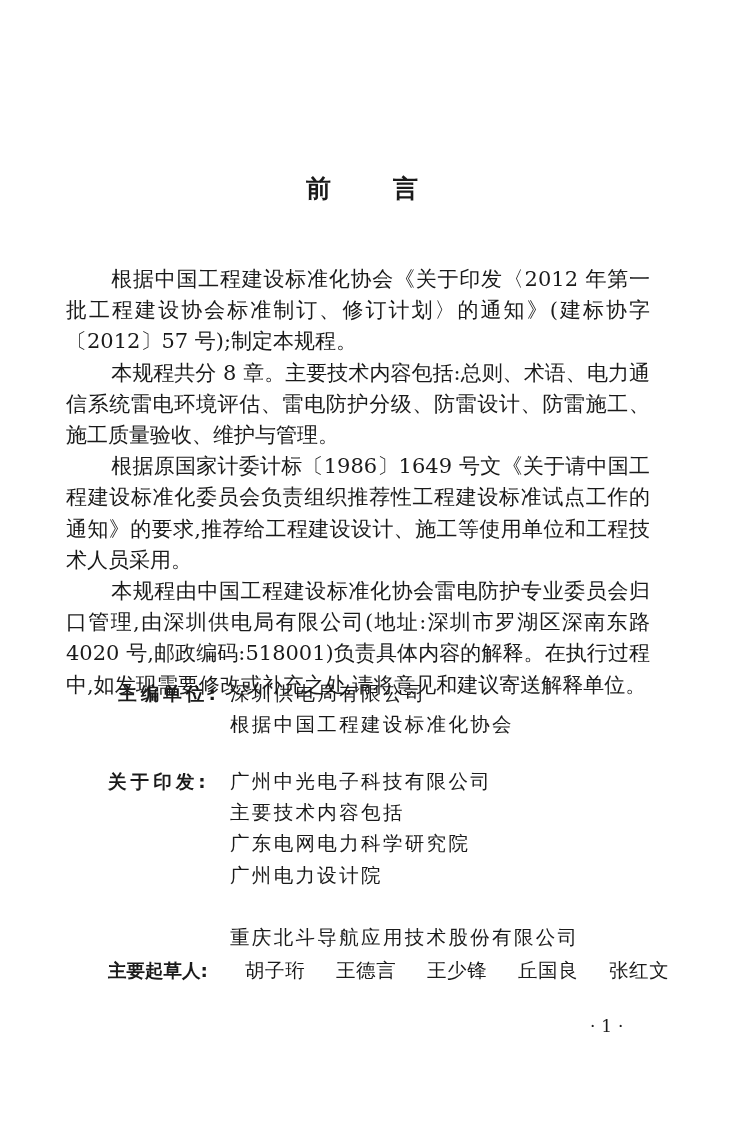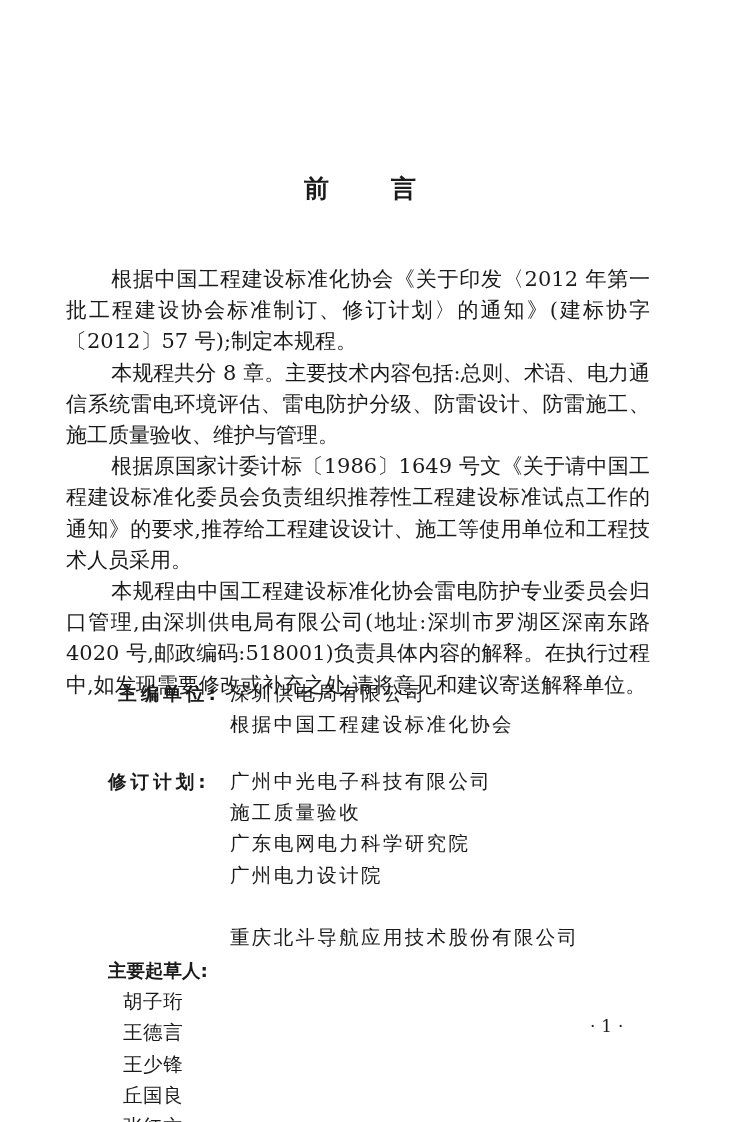--- a/index.html
+++ b/index.html
@@ -2,41 +2,41 @@
 <html><head>
 <meta charset="utf-8">
 <style>
   html, body { margin: 0; padding: 0; background: #ffffff; }
   body {
     width: 741px; height: 1122px; position: relative; overflow: hidden;
     font-family: "DejaVu Serif", "Liberation Serif", serif;
     color: #1a1a1a;
   }
   .title {
-    position: absolute; top: 172px; left: 16px; width: 688px;
+    position: absolute; top: 172px; left: 0; width: 688px;
     text-align: center; font-family: "DejaVu Sans", "Liberation Sans", sans-serif;
-    font-weight: bold; font-size: 25px; letter-spacing: 0;
+    font-weight: bold; font-size: 25px; letter-spacing: 0; padding-left: 18px;
   }
   .title span { display: inline-block; }
   .title .gap { width: 62px; }
   .body {
     position: absolute; left: 66px; top: 264px; width: 584px;
     font-size: 21px; line-height: 31.2px; text-align: justify;
     text-align-last: left;
   }
   .body p { margin: 0; text-indent: 2.15em; }
   .org { position: absolute; left: 108px; font-size: 19.5px; line-height: 31.2px; }
   .org .row { display: flex; white-space: nowrap; height: 31.2px; }
   .org .label {
     width: 122px; font-family: "DejaVu Sans", "Liberation Sans", sans-serif;
     font-weight: bold; font-size: 18.5px; letter-spacing: 0.22em;
   }
   .org .val { letter-spacing: 0.12em; }
   .names { position: absolute; left: 108px; top: 955px; font-size: 19.5px; line-height: 31.2px; }
-  .names .row { display: flex; height: 31.2px; white-space: nowrap; flex-direction: column; }
+  .names .row { display: flex; height: 31.2px; white-space: nowrap; }
   .names .label { width: 122px; font-family: "DejaVu Sans", "Liberation Sans", sans-serif; font-weight: bold; font-size: 18.5px; }
   .names .name { width: 76px; letter-spacing: 0.03em; margin-left: 15px; }
   .page-num {
     position: absolute; left: 590px; top: 1016px; font-size: 17px;
     letter-spacing: 0.35em;
   }
 </style>
 </head>
 <body>
 
@@ -57,26 +57,26 @@
     <span class="val">深圳供电局有限公司</span>
   </div>
   <div class="row">
     <span class="label"></span>
     <span class="val">根据中国工程建设标准化协会</span>
   </div>
 </div>
 
 <div class="org" style="top:766px;">
   <div class="row">
-    <span class="label">修订计划:</span>
+    <span class="label">关于印发:</span>
     <span class="val">广州中光电子科技有限公司</span>
   </div>
   <div class="row">
       <span class="label"></span>
-      <span class="val">施工质量验收</span>
+      <span class="val">主要技术内容包括</span>
     </div>
   <div class="row">
       <span class="label"></span>
       <span class="val">广东电网电力科学研究院</span>
     </div>
   <div class="row">
       <span class="label"></span>
       <span class="val">广州电力设计院</span>
     </div>
   <div class="row">

